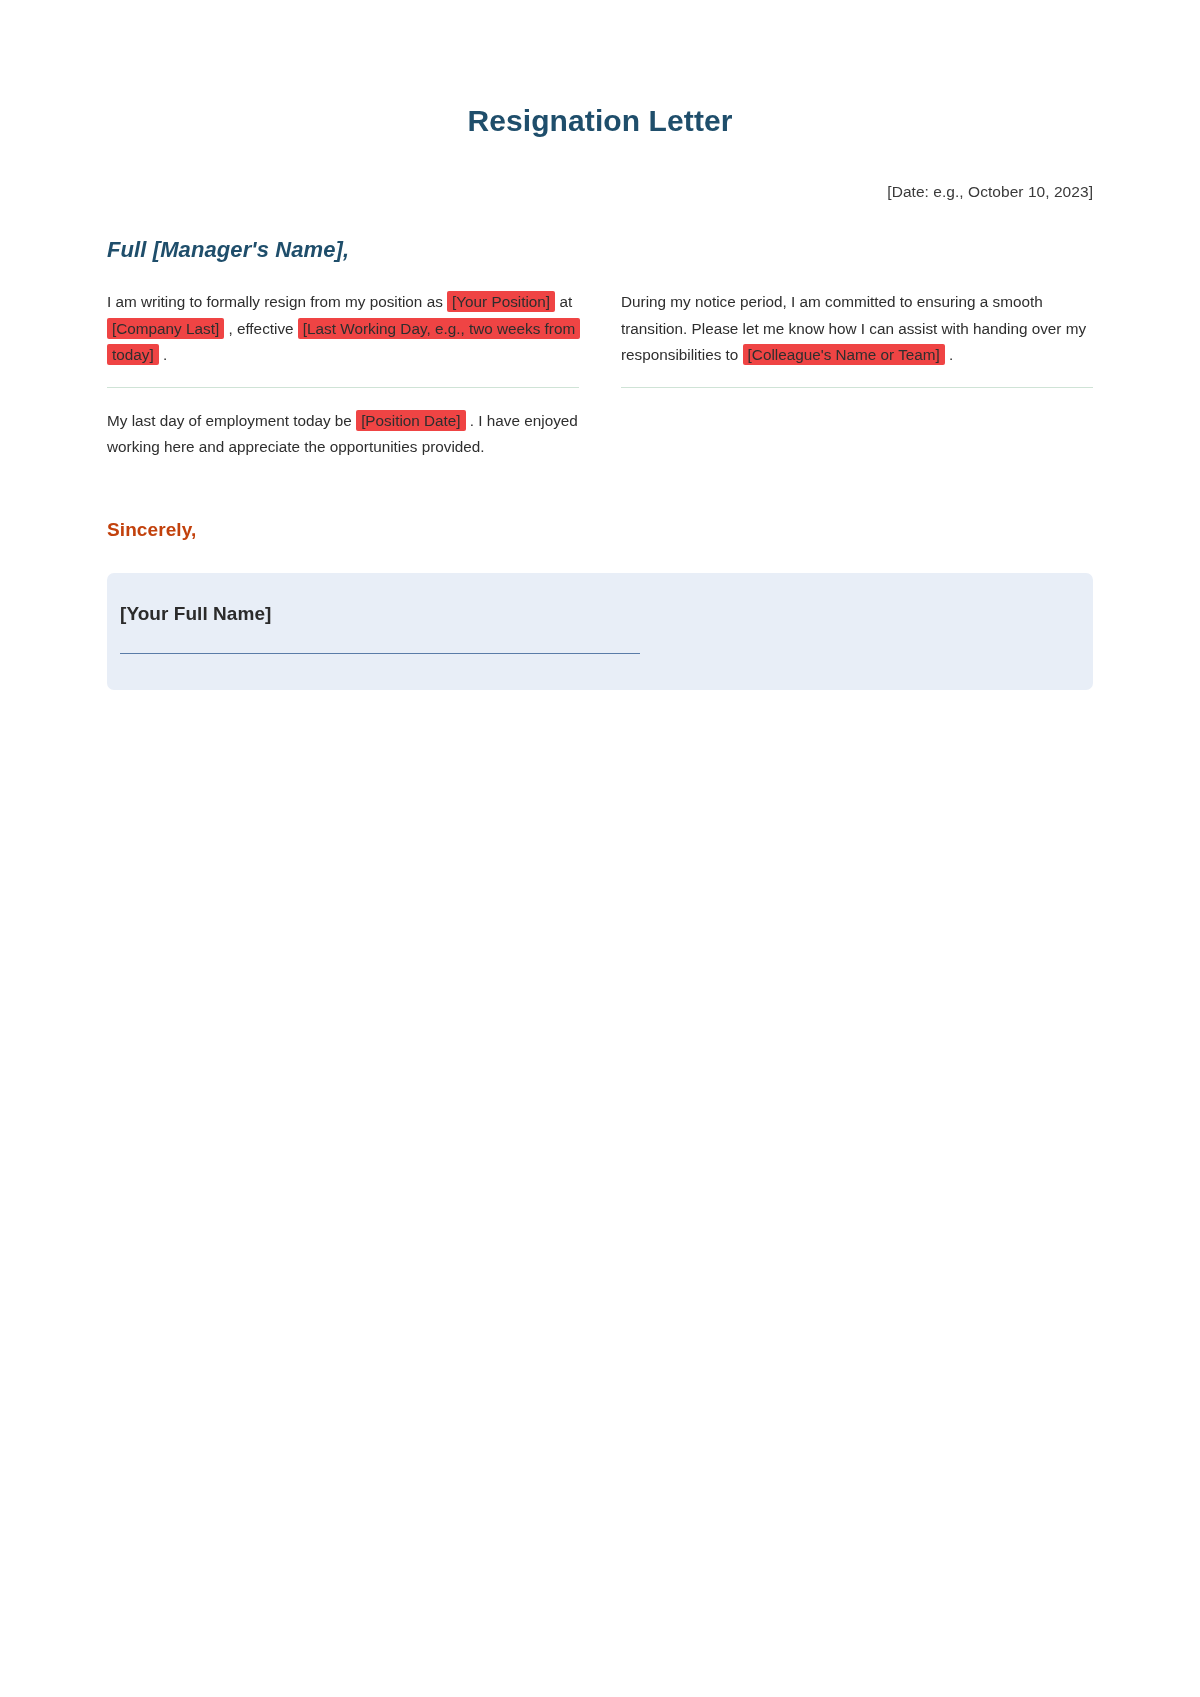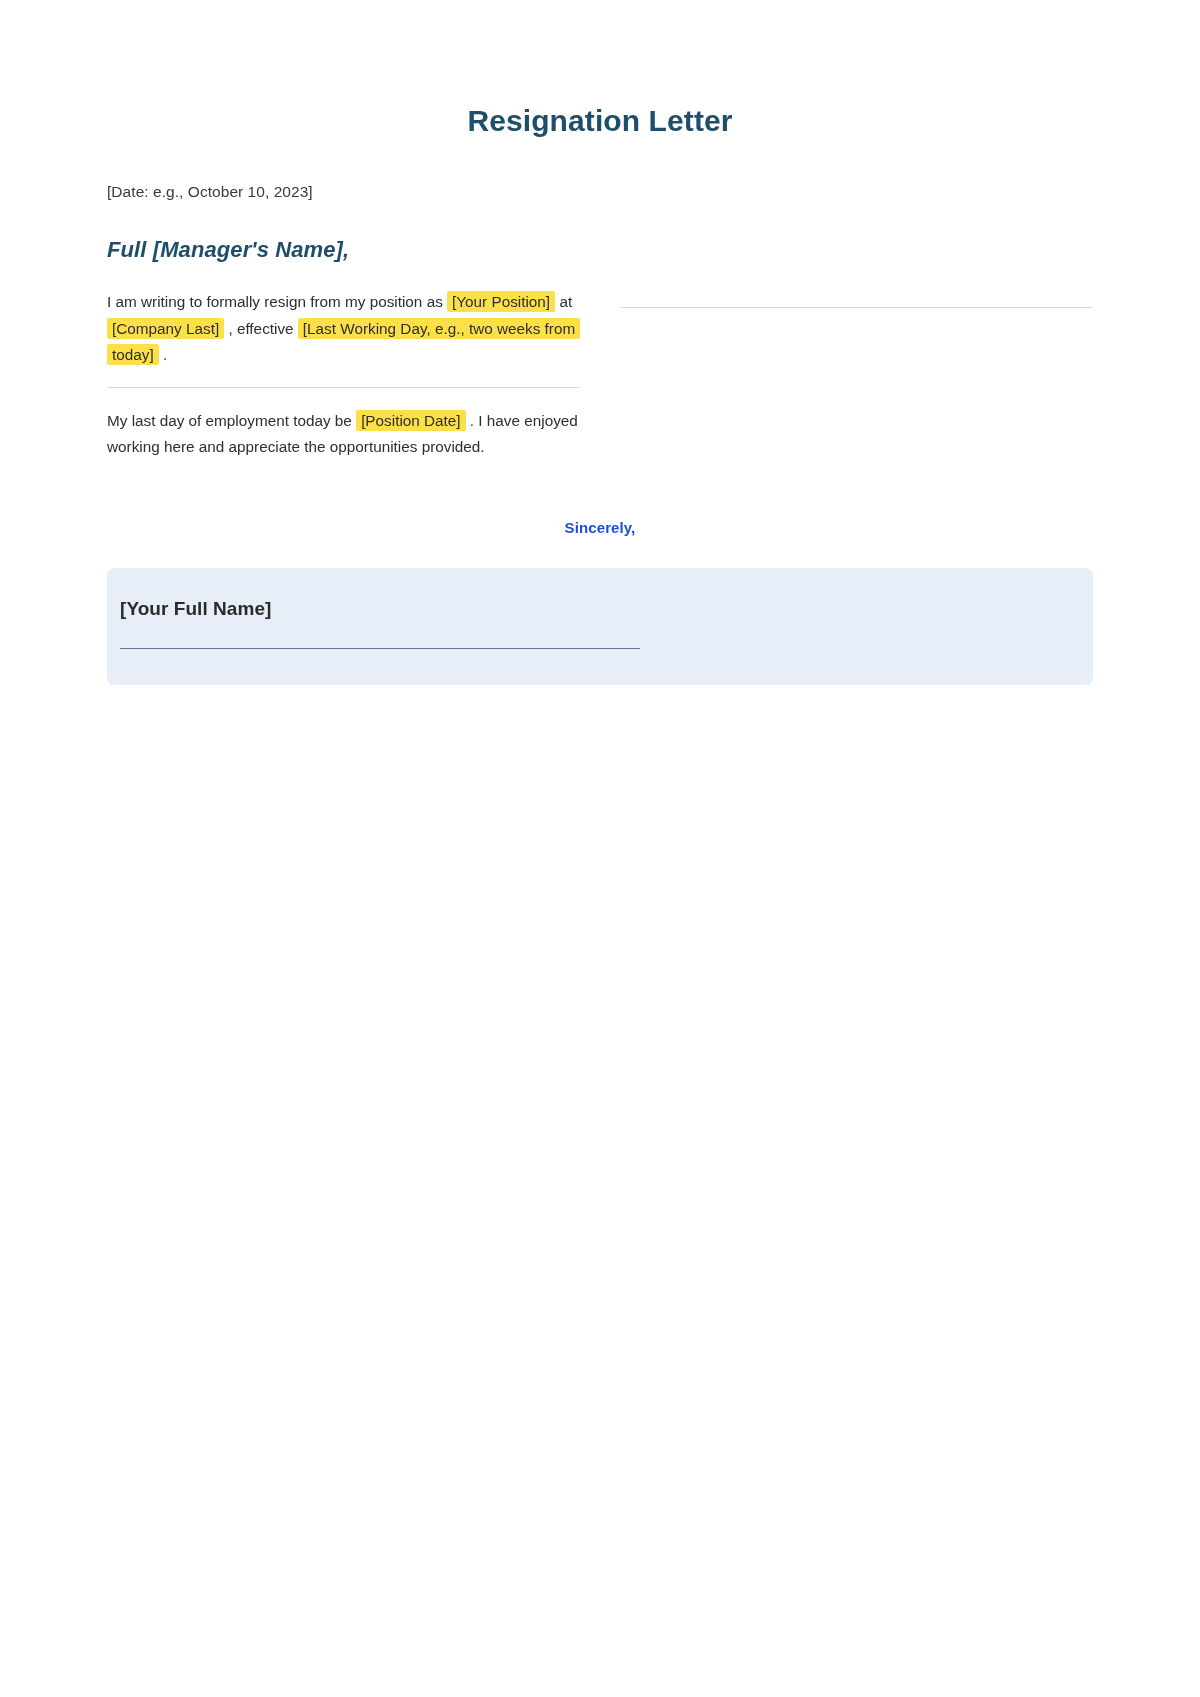--- a/index.html
+++ b/index.html
@@ -31,21 +31,21 @@
     text-align: center;
     font-size: 30px;
     font-weight: bold;
     color: #1f4e6b;
     letter-spacing: 0.1px;
   }
 
   
   .date-line {
     margin-top: 45px;
-    text-align: left;
+    text-align: right;
     font-size: 15.5px;
     color: #3a3a3a;
     letter-spacing: 0.05px;
   }
 
   
   .salutation {
     margin-top: 36px;
     font-size: 22px;
     font-weight: bold;
@@ -79,37 +79,36 @@
     height: 1px;
     background: #cfe3d6;
     border: 0;
     margin: 18px 0 0 0;
   }
   .divider + .para {
     margin-top: 20px;
   }
 
   .ph {
-    background: #fde047;
+    background: #ef4444;
     padding: 2px 5px;
     border-radius: 2px;
     color: #2e2e2e;
     white-space: normal;
     box-decoration-break: clone;
     -webkit-box-decoration-break: clone;
   }
 
   
   .sincerely {
     margin-top: 58px;
-    font-size: 15px;
+    font-size: 19px;
     font-weight: bold;
-    color: #1d4ed8;
+    color: #c2410c;
     letter-spacing: 0.1px;
-    text-align: center;
   }
 
   
   .signature-block {
     margin-top: 32px;
     background: #e8eef7;
     border-radius: 7px;
     padding: 30px 10px 36px 13px;
   }
   .signature-name {
@@ -143,20 +142,21 @@
       <p class="para"><span>I am writing to formally resign from my position as</span> <span class="ph">[Your Position]</span> <span>at</span> <span class="ph">[Company Last]</span> <span>, effective</span> <span class="ph">[Last Working Day, e.g., two weeks from today]</span> <span>.</span></p>
 
       <hr class="divider">
 
       <p class="para"><span>My last day of employment today be</span> <span class="ph">[Position Date]</span> <span>. I have enjoyed working here and appreciate the opportunities provided.</span></p>
 
     </div>
 
     <div class="column">
 
+      <p class="para"><span>During my notice period, I am committed to ensuring a smooth transition. Please let me know how I can assist with handing over my responsibilities to</span> <span class="ph">[Colleague's Name or Team]</span> <span>.</span></p>
 
       <hr class="divider">
 
 
     </div>
 
   </div>
 
   <div class="sincerely">Sincerely,</div>
 

